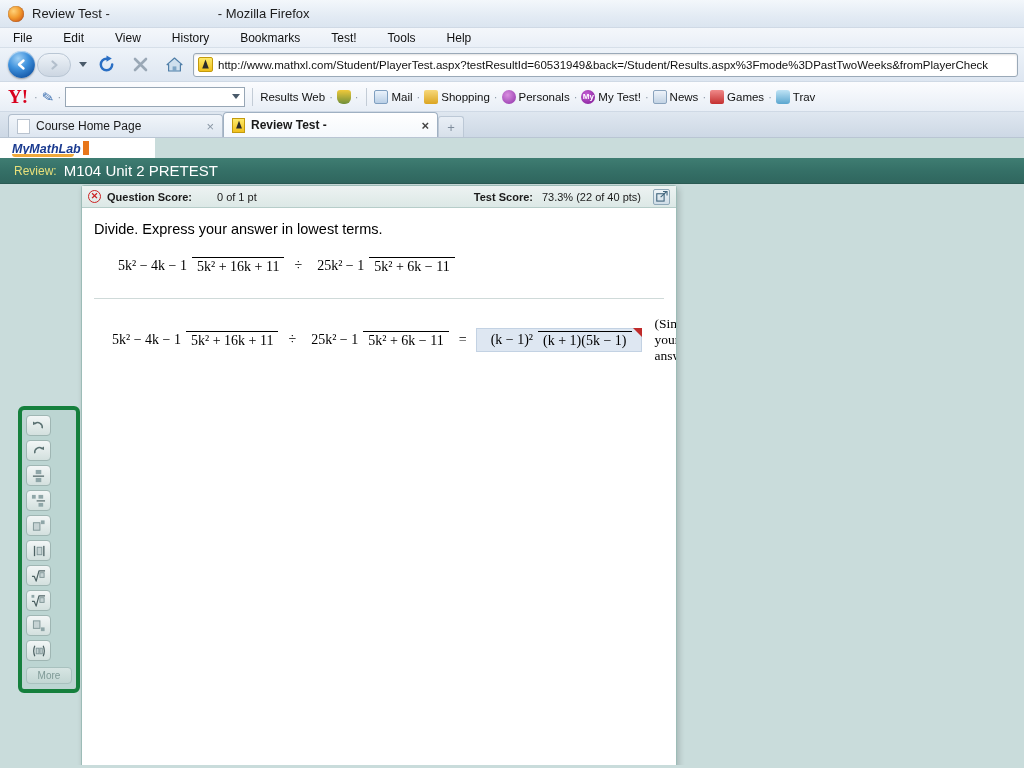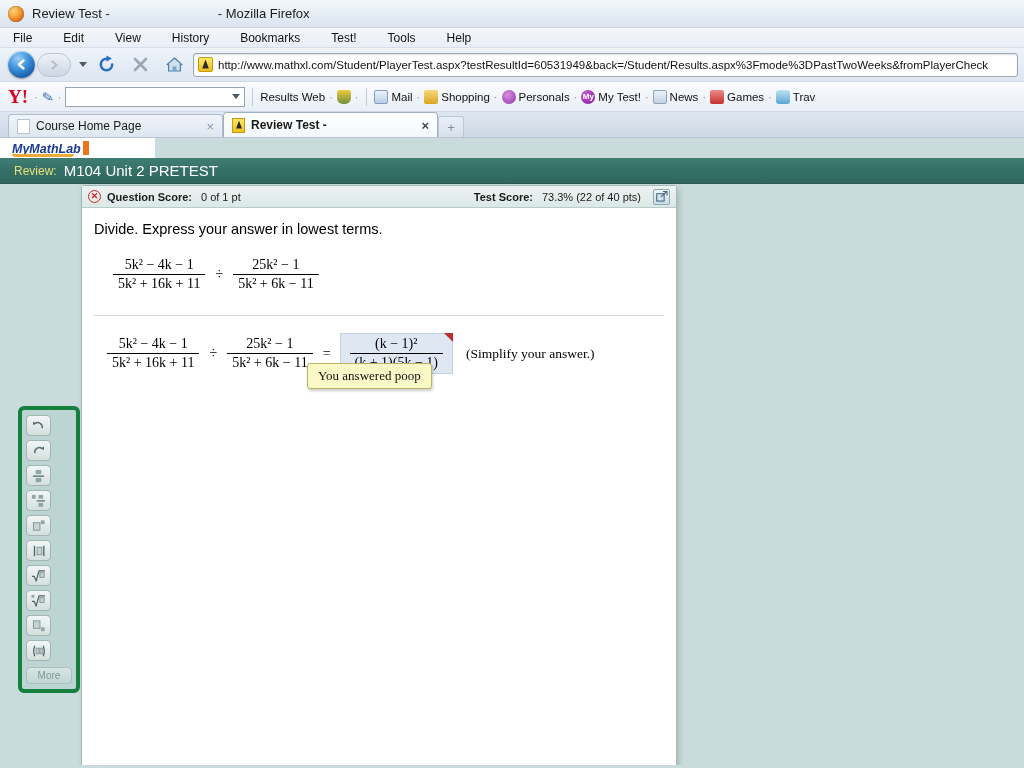--- a/index.html
+++ b/index.html
@@ -216,35 +216,35 @@
     display:flex; align-items:center; padding:0 6px; gap:6px;
     font-size:11px; color:#1b1b1b;
   }
   .x-circle{
     width:13px;height:13px;border-radius:50%;
     border:1.5px solid #cc2222; color:#cc2222;
     display:flex;align-items:center;justify-content:center;
     font-size:9px; font-weight:bold; line-height:1; flex:none;
   }
   .qs-label{ font-weight:bold; }
-  .qs-val{ margin-left:3px; }
+  .qs-val{ margin-left:19px; }
   .head-spacer{ flex:1; }
   .ts-label{ font-weight:bold; }
   .ts-val{ margin-left:3px; }
   .popout{
     width:17px;height:16px;border:1px solid #8fa8b8;border-radius:2px;
     background:linear-gradient(180deg,#eef4f8,#cfdde7);
     display:flex;align-items:center;justify-content:center; flex:none; margin-left:6px;
   }
 
   .qbody{ flex:1; padding:13px 12px 0 12px; position:relative; overflow:hidden;}
   .prompt{ font-family:Liberation Sans, sans-serif; font-size:14.5px; color:#000; }
 
   .mathrow{ display:flex; align-items:center; font-family:"Liberation Serif", serif; font-size:14px; color:#000;}
-  .frac{ display:inline-flex; flex-direction:column; align-items:center; margin:0 3px; }
+  .frac{ display:inline-flex; align-items:center; margin:0 3px; }
   .frac .num{ padding:0 5px 1px 5px; white-space:nowrap; }
   .frac .den{ padding:1px 5px 0 5px; border-top:1.2px solid #000; white-space:nowrap; }
   .op{ margin:0 7px; font-size:14px;}
 
   .row1{ margin:20px 0 0 16px; }
   .divider{ border-top:1px solid #cfdad9; margin:23px 0 0 0; }
   .row2{ margin:17px 0 0 10px; align-items:center;}
   .ansbox{
     position:relative; background:#dee7f2; border:1px solid #c3d2e3;
     padding:2px 6px; margin:0 2px;
@@ -577,18 +577,17 @@
         <span class="ansbox">
           <span class="redcorner"></span>
           <span class="frac">
             <span class="num">(k − 1)²</span>
             <span class="den">(k + 1)(5k − 1)</span>
           </span>
         </span>
         <span class="simplify">(Simplify your answer.)</span>
       </div>
 
-      <div class="tooltip">You answered  poop</div>
     </div>
 
   </div>
 
 </div>
 
 </body></html>

